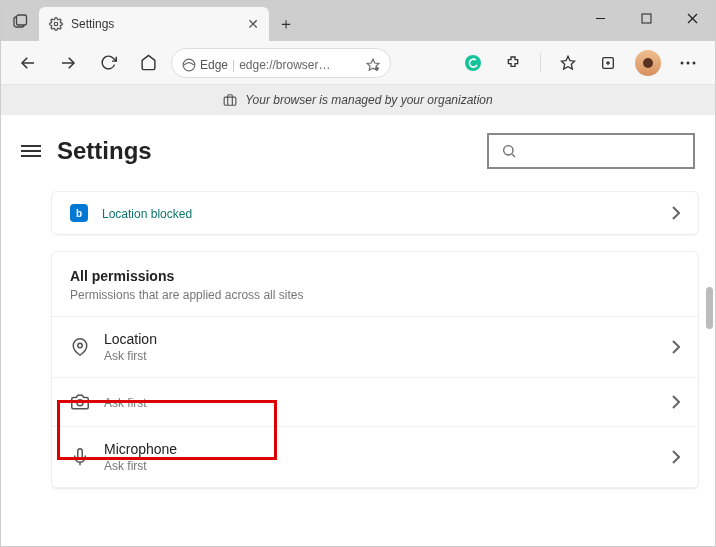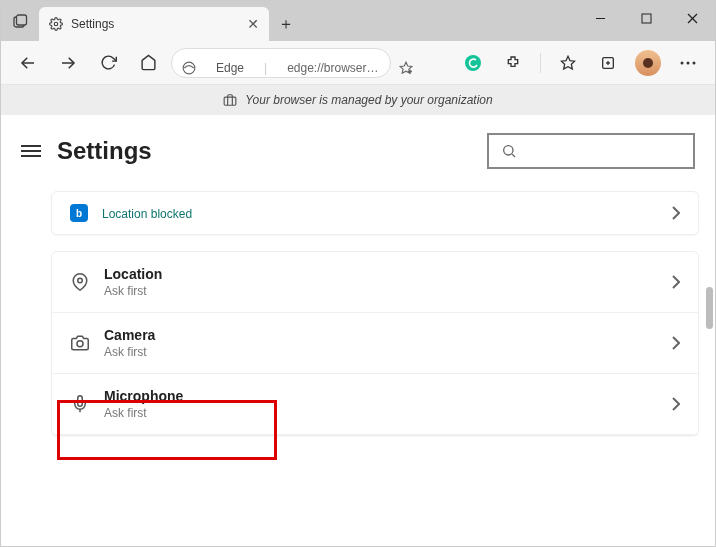--- a/index.html
+++ b/index.html
@@ -11,21 +11,21 @@
 .tab { background: #f7f7f7; height: 34px; margin-top: 6px; border-radius: 6px 6px 0 0; display: flex; align-items: center; padding: 0 10px; min-width: 230px; gap: 8px; }
 .tab-title { font-size: 12px; color: #333; flex: 1; }
 .tab-close { font-size: 14px; color: #555; }
 .newtab { width: 34px; display: flex; align-items: center; justify-content: center; font-size: 16px; color: #333; margin-top: 6px; height: 34px; }
 .win-controls { margin-left: auto; display: flex; }
 .win-btn { width: 46px; height: 34px; display: flex; align-items: center; justify-content: center; font-size: 13px; color: #222; }
 
 
 .toolbar { height: 44px; background: #f7f7f7; display: flex; align-items: center; padding: 0 10px; gap: 6px; border-bottom: 1px solid #e5e5e5; }
 .tb-btn { width: 34px; height: 34px; display: flex; align-items: center; justify-content: center; color: #333; border-radius: 4px; }
-.addrbar { flex: 1; max-width: 220px; height: 30px; background: #fff; border: 1px solid #ddd; border-radius: 15px; display: flex; align-items: flex-end; padding: 2px 10px; gap: 20px; font-size: 12px; color: #555; }
+.addrbar { flex: 1; max-width: 220px; height: 30px; background: #fff; border: 1px solid #ddd; border-radius: 15px; display: flex; align-items: flex-start; padding: 9px 10px; gap: 4px; font-size: 12px; color: #555; }
 .addr-sep { color: #ccc; }
 .addr-url { color: #666; }
 .tb-right { margin-left: auto; display: flex; align-items: center; gap: 6px; }
 .tb-sep { width: 1px; height: 20px; background: #ddd; margin: 0 4px; }
 .avatar { width: 26px; height: 26px; border-radius: 50%; background: linear-gradient(#f0c090, #d89060); display: flex; align-items: flex-end; justify-content: center; overflow: hidden; }
 .avatar-head { width: 10px; height: 10px; border-radius: 50%; background: #5a3020; position: relative; top: -8px; }
 
 
 .managed { height: 30px; background: #ededed; display: flex; align-items: center; justify-content: center; gap: 8px; font-size: 12px; color: #444; font-style: italic; }
 
@@ -47,21 +47,21 @@
 .site-sub { font-size: 12px; color: #0f766e; margin-top: 2px; }
 .chev { color: #666; }
 
 .section-hdr { padding: 16px 18px 14px 18px; border-bottom: 1px solid #eee; }
 .section-title { font-size: 14px; font-weight: 600; color: #222; }
 .section-sub { font-size: 12px; color: #777; margin-top: 4px; }
 
 .perm-row { display: flex; align-items: center; padding: 14px 18px; gap: 14px; border-bottom: 1px solid #f0f0f0; position: relative; }
 .perm-icon { width: 20px; height: 20px; display: flex; align-items: center; justify-content: center; color: #555; }
 .perm-info { flex: 1; }
-.perm-title { font-size: 14px; font-weight: 700; color: #222; }
+.perm-title { font-size: 14px; font-weight: 400; color: #222; }
 .perm-sub { font-size: 12px; color: #777; margin-top: 2px; }
 
 .highlight-box { position: absolute; border: 3px solid #d00; left: 56px; top: 399px; width: 220px; height: 60px; pointer-events: none; }
 
 .scrollbar-thumb { position: absolute; right: 2px; top: 286px; width: 7px; height: 42px; background: #bcbcbc; border-radius: 4px; }
 
 svg { display: block; }
 </style>
 </head>
 <body>
@@ -222,20 +222,24 @@
       </div>
       <span class="chev">
           <svg width="8" height="14" viewBox="0 0 8 14" fill="none" stroke="#666" stroke-width="2">
             <polyline points="1 1 7 7 1 13"></polyline>
           </svg>
         </span>
     </div>
   </div>
 
   <div class="card">
+    <div class="section-hdr">
+      <div class="section-title">All permissions</div>
+      <div class="section-sub">Permissions that are applied across all sites</div>
+    </div>
 
     <div class="perm-row">
       <div class="perm-icon">
           <svg width="18" height="18" viewBox="0 0 24 24" fill="none" stroke="#555" stroke-width="2">
             <path d="M21 10c0 7-9 13-9 13s-9-6-9-13a9 9 0 0 1 18 0z"></path>
             <circle cx="12" cy="10" r="3"></circle>
           </svg>
         </div>
       <div class="perm-info">
         <div class="perm-title">Location</div>
@@ -249,21 +253,20 @@
     </div>
 
     <div class="perm-row">
       <div class="perm-icon">
           <svg width="18" height="18" viewBox="0 0 24 24" fill="none" stroke="#555" stroke-width="2">
             <path d="M23 19a2 2 0 0 1-2 2H3a2 2 0 0 1-2-2V8a2 2 0 0 1 2-2h4l2-3h6l2 3h4a2 2 0 0 1 2 2z"></path>
             <circle cx="12" cy="13" r="4"></circle>
           </svg>
         </div>
       <div class="perm-info">
-        <div class="perm-title">Camera</div>
         <div class="perm-sub">Ask first</div>
       </div>
       <span class="chev">
           <svg width="8" height="14" viewBox="0 0 8 14" fill="none" stroke="#666" stroke-width="2">
             <polyline points="1 1 7 7 1 13"></polyline>
           </svg>
         </span>
     </div>
 
     <div class="perm-row">

